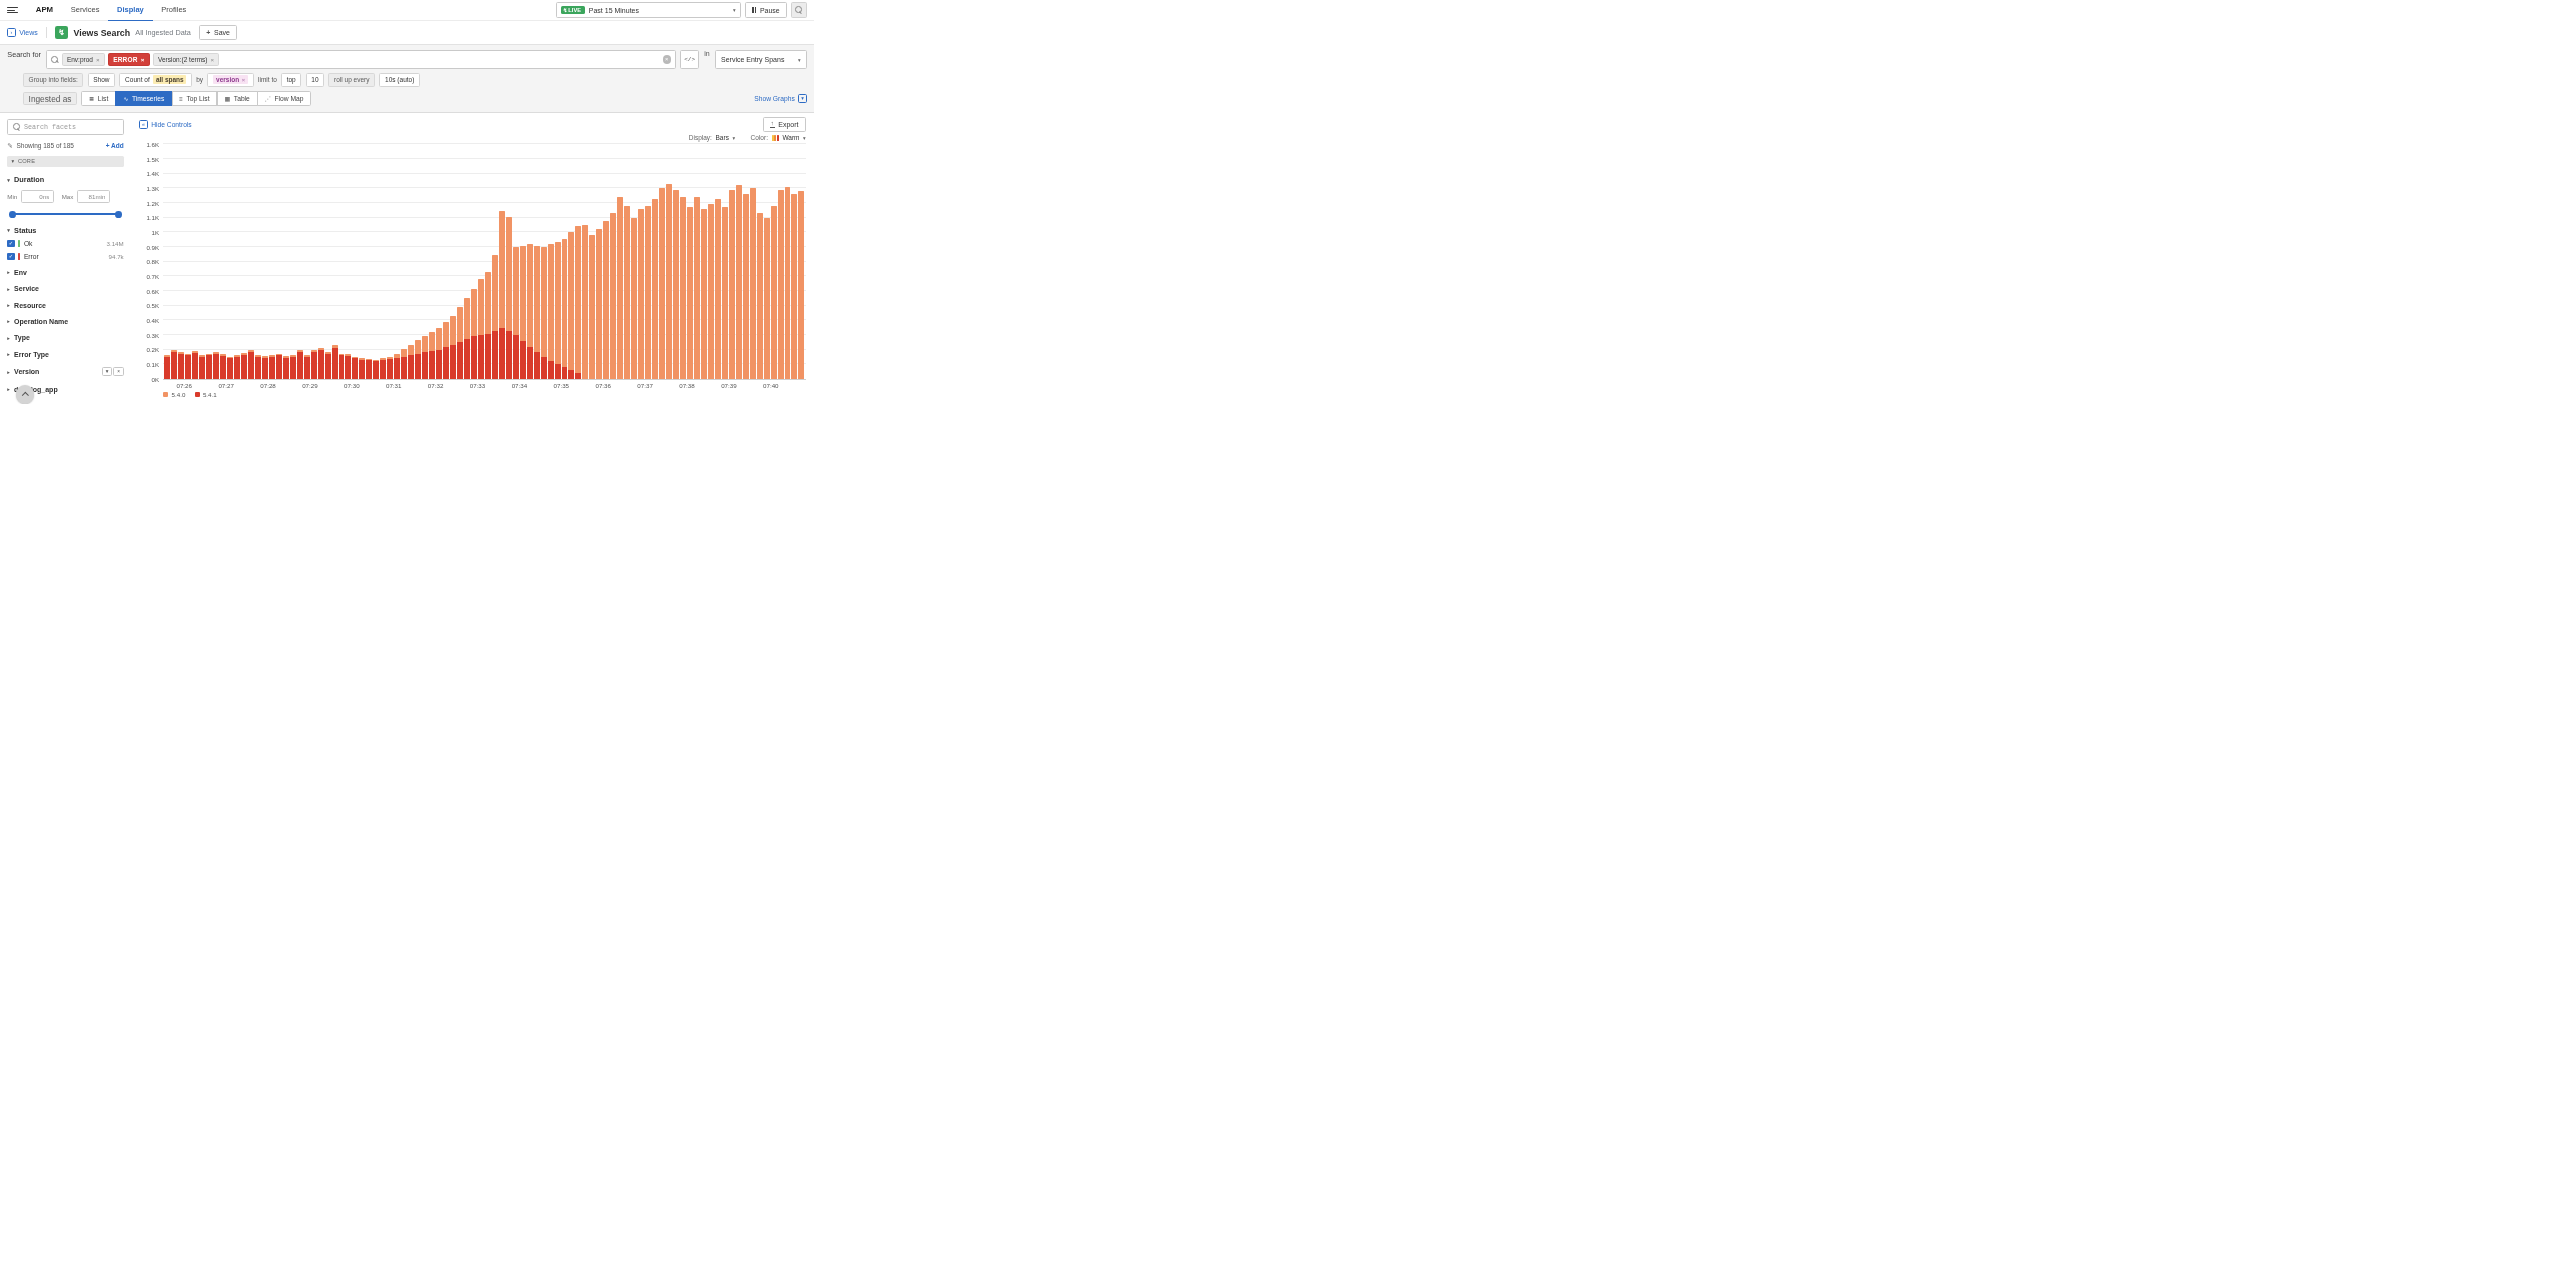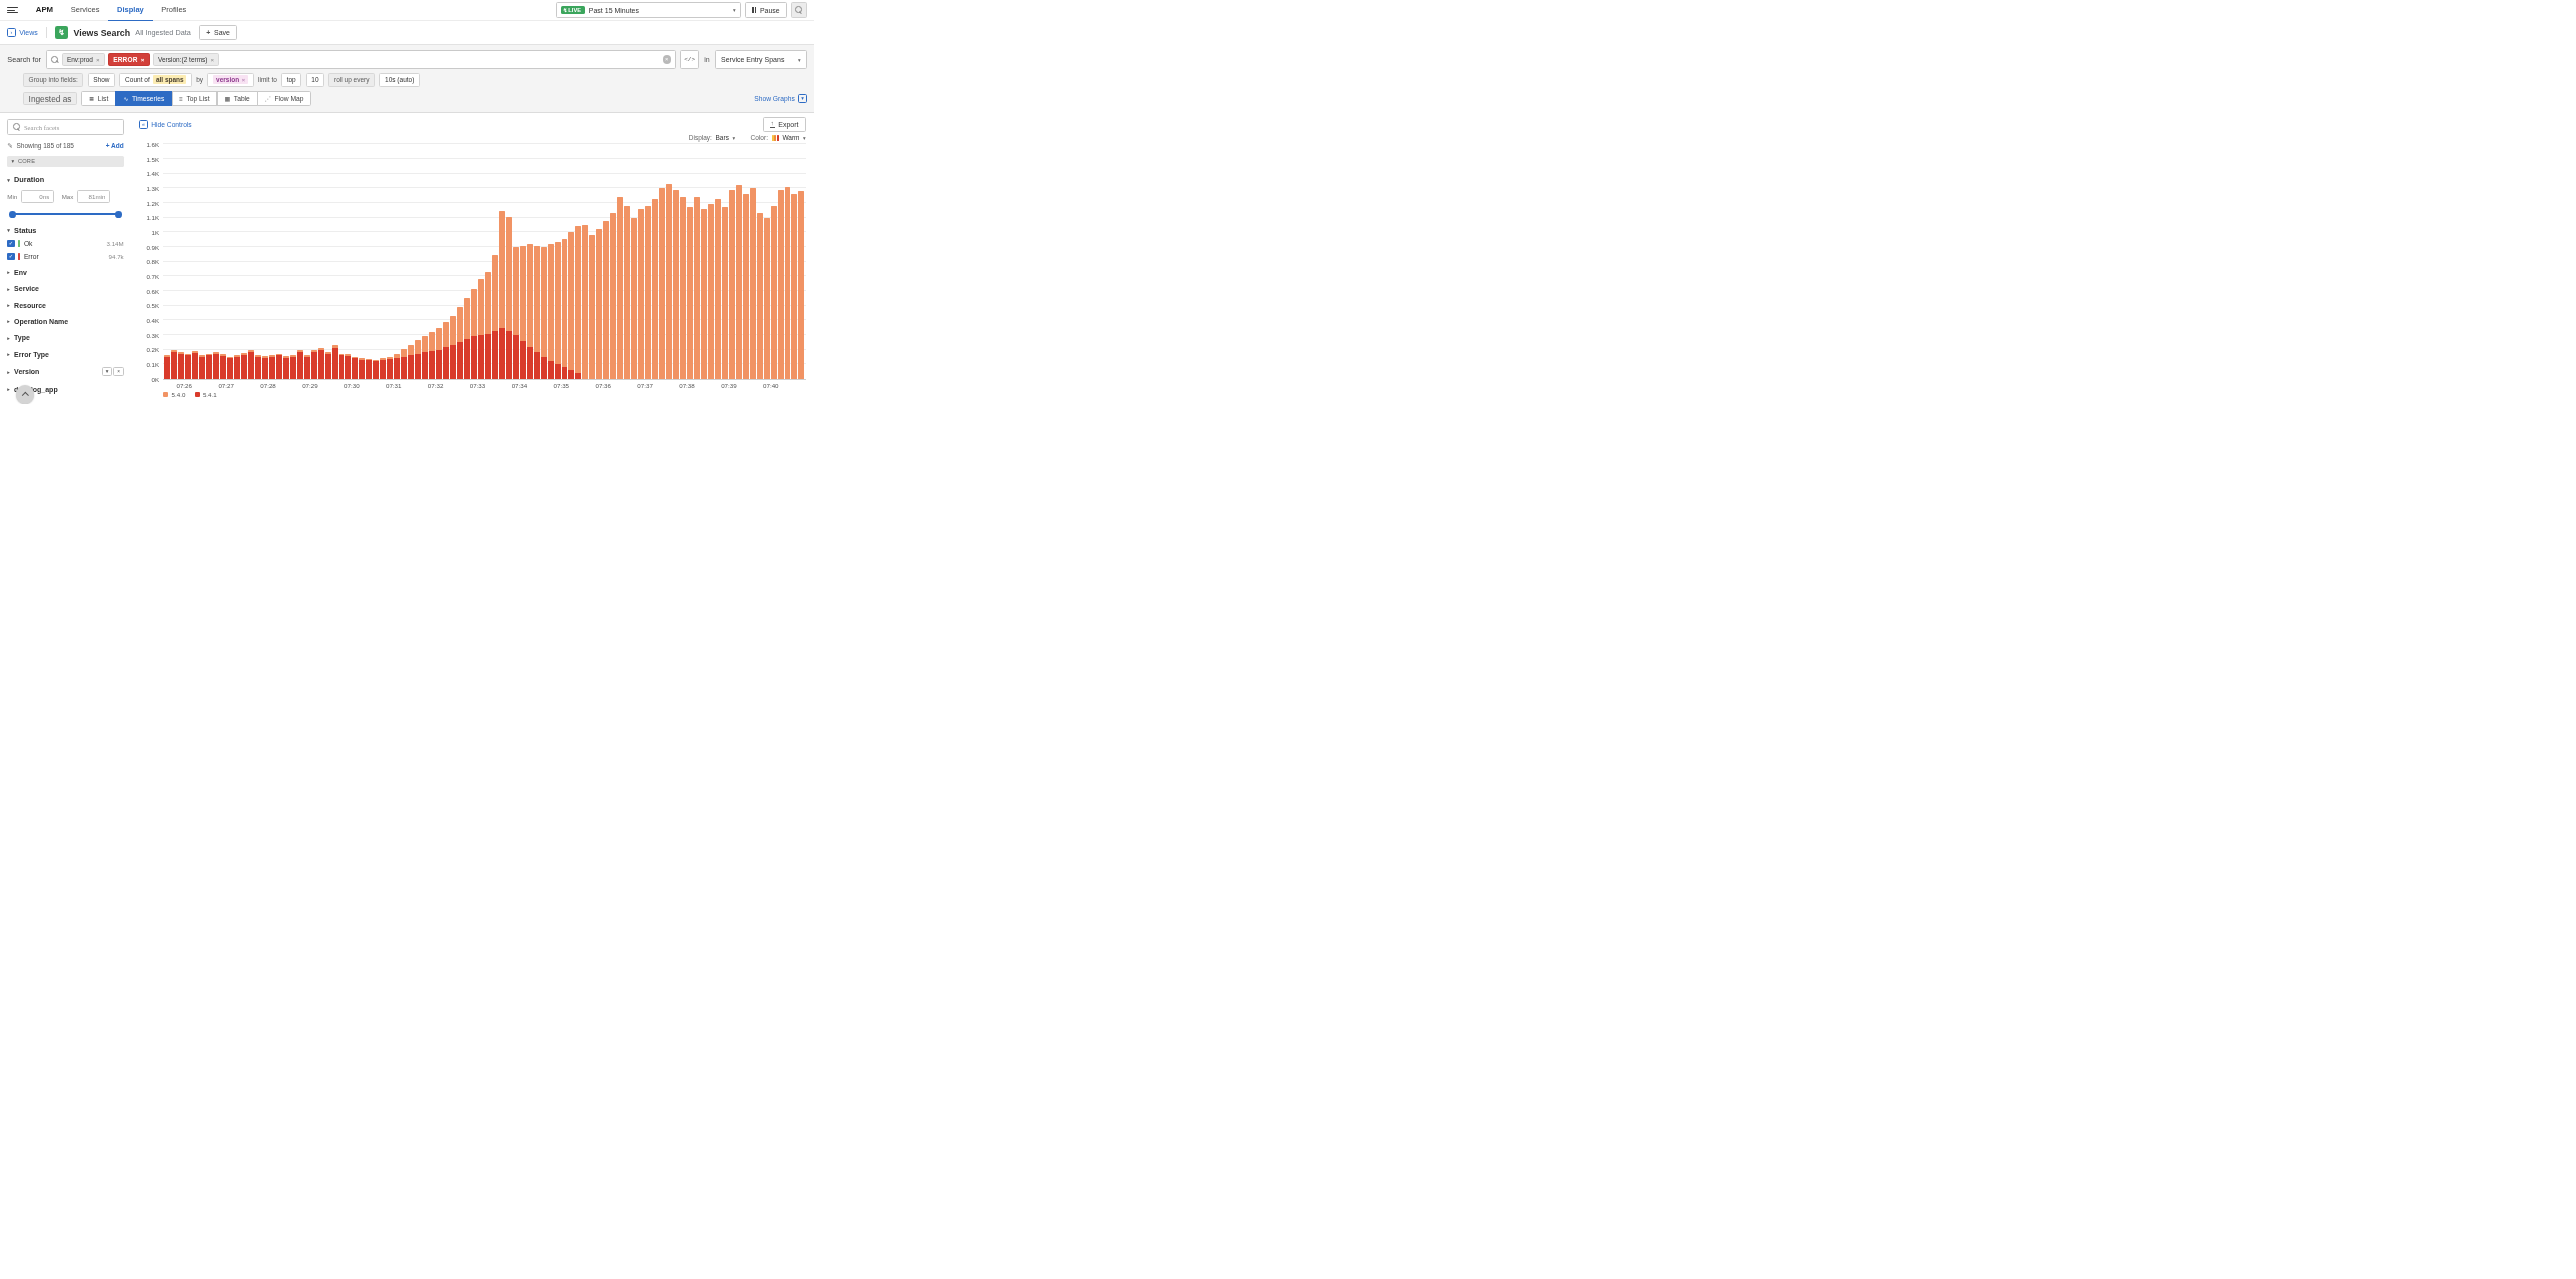--- a/index.html
+++ b/index.html
@@ -37,21 +37,21 @@
   .icon-box{width:8.3px;height:8.3px;border:0.8px solid currentColor;border-radius:1.6px;display:flex;align-items:center;justify-content:center;font-size:5.2px;line-height:1}
   .subheader .divider{width:0.5px;height:11.4px;background:#ddd;margin:0 8.3px}
   .app-icon{width:13.5px;height:13.5px;border-radius:2.1px;background:#3ba55c;color:#fff;display:flex;align-items:center;justify-content:center;font-size:7.8px;font-weight:700;margin-right:5.2px}
   .page-title{font-size:8.8px;font-weight:700;color:#2b2b2b}
   .page-subtitle{font-size:7.3px;color:#73787e;margin-left:5.2px}
   .save-btn{margin-left:8.3px}
   .save-plus{color:#555;font-weight:700}
 
   
   .filterbar{background:#f4f4f4;border-bottom:0.5px solid #dcdcdc;padding:5.2px 7.3px;flex:0 0 auto}
-  .search-row{display:flex;align-items:center}
+  .search-row{display:flex;align-items:flex-start}
   .search-for{font-size:7.3px;color:#3c3c3c;margin-right:5.2px}
   .search-box{flex:1;height:18.7px;background:#fff;border:0.5px solid #c9c9c9;border-radius:1.6px;display:flex;align-items:center;padding:0 4.2px;gap:3.1px;min-width:0}
   .pill{display:inline-flex;align-items:center;gap:3.1px;height:12.5px;padding:0 4.2px;background:#ebebeb;border:0.5px solid #d7d7d7;border-radius:1.6px;font-size:6.5px;color:#333;cursor:pointer;white-space:nowrap}
   .pill-x{color:#8a8a8a;font-size:6.2px;cursor:pointer}
   .pill-error{background:#d23f39;border-color:#c53732;color:#fff;font-weight:700;letter-spacing:0.2px}
   .pill-error .pill-x{color:#fff}
   .search-spacer{flex:1}
   .clear-circle{width:8.3px;height:8.3px;border-radius:50%;background:#b9b9b9;color:#fff;font-size:5.7px;line-height:1;display:flex;align-items:center;justify-content:center;cursor:pointer;flex:0 0 auto}
   .code-btn{width:18.7px;height:18.7px;border:0.5px solid #c9c9c9;border-radius:1.6px;background:#fff;margin-left:4.2px;display:flex;align-items:center;justify-content:center;font-size:6px;color:#555;font-family:"Liberation Mono",monospace;cursor:pointer;flex:0 0 auto}
   .in-label{margin:0 5.2px;font-size:7px;color:#555}
@@ -71,21 +71,21 @@
   .seg:first-child{border-radius:1.6px 0 0 1.6px;margin-left:0}
   .seg:last-child{border-radius:0 1.6px 1.6px 0}
   .seg.active{background:#2d6bc4;border-color:#2d6bc4;color:#fff;position:relative;z-index:1}
   .seg-icon{font-size:6.2px;opacity:.9}
   .show-graphs{margin-left:auto;display:flex;align-items:center;gap:3.6px;color:#2d6bc4;font-size:6.7px;cursor:pointer}
 
   
   .content{flex:1;display:flex;overflow:hidden;position:relative}
   .sidebar{width:131px;padding:6.2px 7.3px;overflow:hidden;position:relative;flex:0 0 auto}
   .facet-search{height:16.6px;border:0.5px solid #c9c9c9;border-radius:1.6px;display:flex;align-items:center;padding:0 4.7px;gap:3.6px;background:#fff}
-  .facet-search input{border:none;outline:none;flex:1;font-size:6.7px;color:#333;font-family:Liberation Serif, serif;min-width:0}
+  .facet-search input{border:none;outline:none;flex:1;font-size:6.7px;color:#333;font-family:Liberation Mono, monospace;min-width:0}
   .facet-search input::placeholder{color:#9a9a9a}
   .showing-row{display:flex;align-items:center;margin-top:6.2px;font-size:6.5px;color:#555;gap:3.6px}
   .pencil{color:#777;font-size:6.7px}
   .add-link{margin-left:auto;color:#2d6bc4;font-weight:700;cursor:pointer;display:flex;gap:1.6px;align-items:center}
   .core-bar{margin-top:6.2px;height:11.4px;background:#e7e7e7;border-radius:1.6px;display:flex;align-items:center;gap:3.6px;padding:0 4.2px;font-size:5.7px;color:#666;letter-spacing:0.2px;cursor:pointer}
   .facet-section-header{display:flex;align-items:center;gap:4.2px;margin-top:8.3px;font-size:7.3px;font-weight:700;color:#2f2f2f;cursor:pointer}
   .chev{color:#555;font-size:5.2px}
   .minmax{display:flex;align-items:center;gap:3.6px;margin-top:5.2px;font-size:6.2px;color:#777}
   .minmax input{width:33px;height:13.5px;border:0.5px solid #ccc;border-radius:1.6px;text-align:right;padding-right:3.6px;font-size:6.2px;color:#8b8b8b;font-family:inherit;outline:none;background:#fff}
   .slider{position:relative;height:7.3px;margin:7.3px 1.6px 0}

